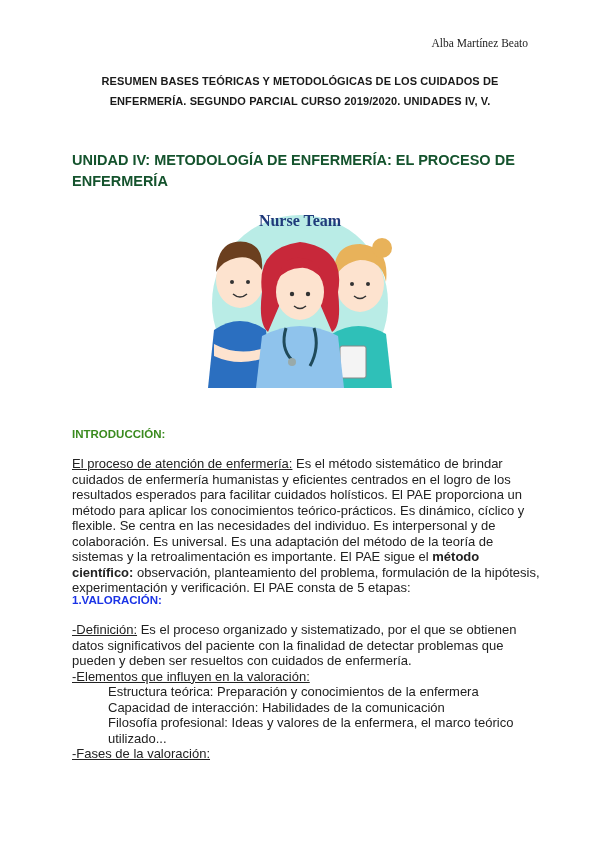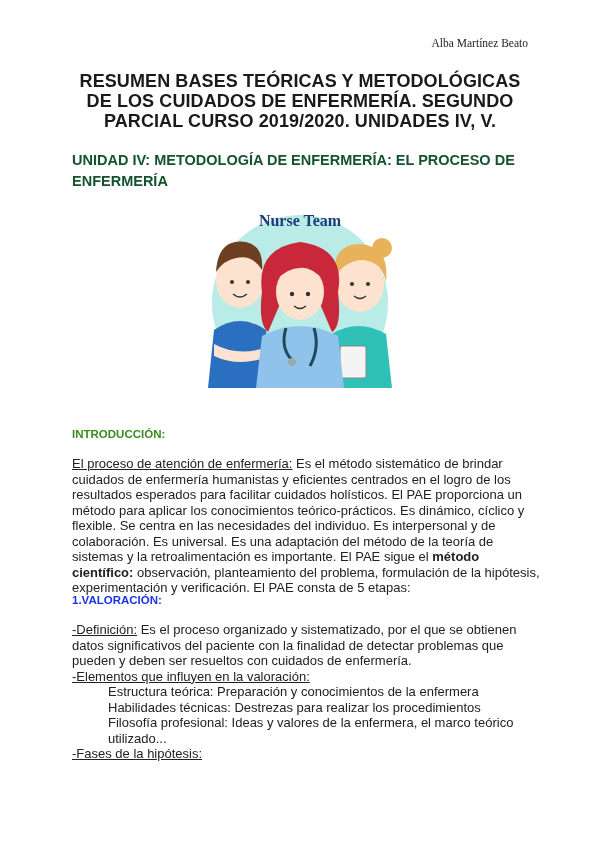--- a/index.html
+++ b/index.html
@@ -1,20 +1,20 @@
 <!DOCTYPE html>
 <html><head>
   <meta charset="utf-8">
   <style>
     html, body { margin: 0; padding: 0; background: #ffffff; }
     body { width: 600px; height: 848px; position: relative; overflow: hidden;
            font-family: "Liberation Sans", sans-serif; color: #1a1a1a; }
     .author { position: absolute; top: 37px; right: 72px; font-size: 11.5px; color: #222; font-family: Liberation Serif, serif; }
     .doc-title { position: absolute; top: 71px; left: 70px; width: 460px; text-align: center;
-                 font-weight: bold; font-size: 18px; line-height: 20px; color: #1a1a1a; letter-spacing: 0.1px; }
+                 font-weight: bold; font-size: 11px; line-height: 20px; color: #1a1a1a; letter-spacing: 0.1px; }
     .unit-title { position: absolute; top: 150px; left: 72px; width: 470px;
                   font-weight: bold; font-size: 14.5px; line-height: 21px; color: #14532d; }
     .illustration { position: absolute; top: 208px; left: 200px; width: 200px; height: 180px; }
     .section-heading { position: absolute; left: 72px; font-weight: bold; font-size: 11.5px; }
     .intro-heading { top: 428px; color: #3a8a1e; }
     .val-heading { top: 594px; color: #1a33e6; text-align: center; }
     .para { position: absolute; left: 72px; width: 468px; font-size: 13px; line-height: 15.5px; color: #222; }
     .para p { margin: 0; }
     .u { text-decoration: underline; }
     .b { font-weight: bold; }
@@ -72,18 +72,18 @@
   <div class="para" style="top:456px;">
     <p><span class="u">El proceso de atención de enfermería:</span><span> Es el método sistemático de brindar cuidados de enfermería humanistas y eficientes centrados en el logro de los resultados esperados para facilitar cuidados holísticos. El PAE proporciona un método para aplicar los conocimientos teórico-prácticos. Es dinámico, cíclico y flexible. Se centra en las necesidades del individuo. Es interpersonal y de colaboración. Es universal. Es una adaptación del método de la teoría de sistemas y la retroalimentación es importante. El PAE sigue el </span><span class="b">método científico:</span><span> observación, planteamiento del problema, formulación de la hipótesis, experimentación y verificación. El PAE consta de 5 etapas:</span></p>
   </div>
 
   <div class="section-heading val-heading">1.VALORACIÓN:</div>
 
   <div class="para" style="top:622px;">
     <p><span class="u">-Definición:</span><span> Es el proceso organizado y sistematizado, por el que se obtienen datos significativos del paciente con la finalidad de detectar problemas que pueden y deben ser resueltos con cuidados de enfermería.</span></p>
     <p class="u">-Elementos que influyen en la valoración:</p>
     <p class="indent">Estructura teórica: Preparación y conocimientos de la enfermera</p>
-    <p class="indent">Habilidades técnicas: Destrezas para realizar los procedimientos</p>
+    <p class="indent">Capacidad de interacción: Habilidades de la comunicación</p>
     <p class="indent">Filosofía profesional: Ideas y valores de la enfermera, el marco teórico utilizado...</p>
-    <p class="u">-Fases de la hipótesis:</p>
+    <p class="u">-Fases de la valoración:</p>
   </div>
 
 </div>
 
 </body></html>

